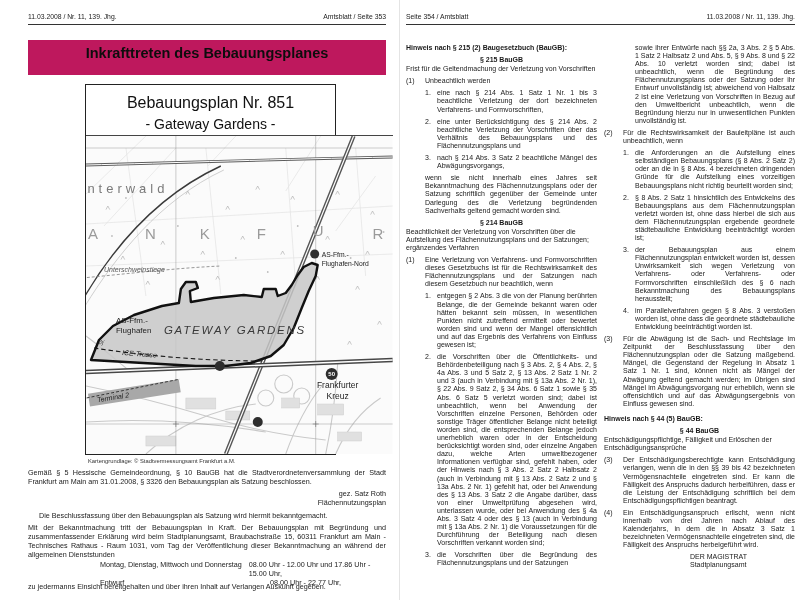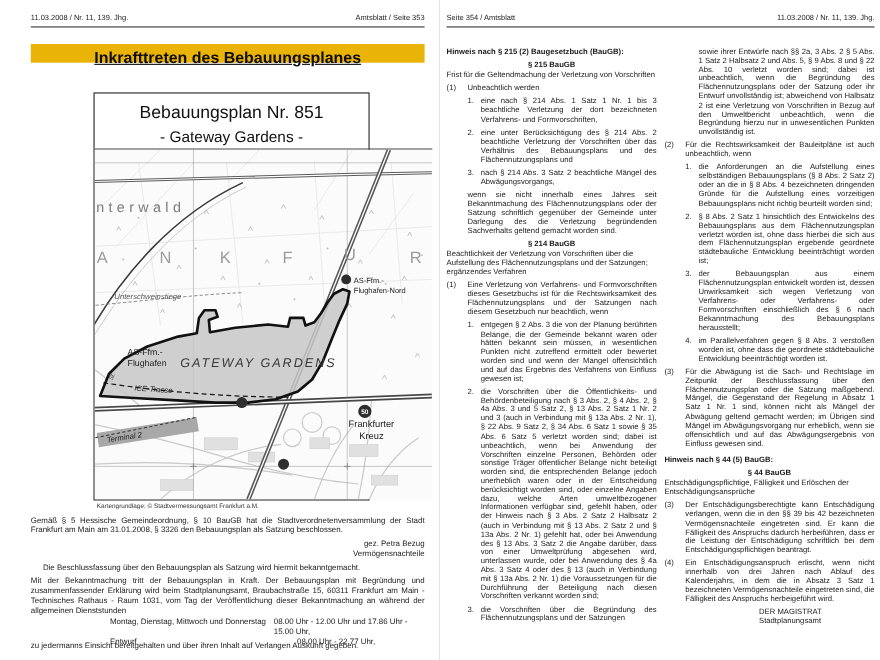--- a/index.html
+++ b/index.html
@@ -5,22 +5,22 @@
   html,body{margin:0;padding:0;background:#ffffff;}
   .canvas{position:relative;width:800px;height:600px;background:#fff;overflow:hidden;
           font-family:"Liberation Sans",sans-serif;color:#1a1a1a;}
   .page{position:absolute;top:0;height:600px;}
   #page-left{left:0;width:400px;}
   #page-right{left:400px;width:400px;}
   .hdr{position:absolute;top:13px;display:flex;justify-content:space-between;
        font-size:6.8px;color:#222;border-bottom:1px solid #333;padding-bottom:4px;}
   #page-left .hdr{left:28px;width:358px;}
   #page-right .hdr{left:6px;width:389px;}
-  .title-bar{position:absolute;top:40px;left:28px;width:358px;height:17px;background:#eab308;
-             text-align:center;font-weight:bold;font-size:14.5px;line-height:27px;color:#0d0d0d;text-decoration:underline;}
+  .title-bar{position:absolute;top:40px;left:28px;width:358px;height:35px;background:#be185d;
+             text-align:center;font-weight:bold;font-size:14.5px;line-height:27px;color:#0d0d0d;}
   
   .map-fig{position:absolute;top:84px;left:85px;width:251px;height:371px;border:1.2px solid #222;background:#fff;box-sizing:border-box;}
   .map-title{text-align:center;margin-top:9px;font-size:16px;color:#111;}
   .map-sub{text-align:center;margin-top:4px;font-size:14px;color:#111;}
   .map-img{position:absolute;left:0;bottom:0;width:306.6px;height:318px;border-top:1px solid #444;display:block;}
   .map-caption{position:absolute;top:458px;left:88px;font-size:5.8px;color:#333;}
   
   .lp{position:absolute;left:28px;width:358px;font-size:7.2px;line-height:9px;text-align:justify;}
   .lp.right{text-align:right;}
   #para-resolution{top:468px;}
@@ -207,22 +207,22 @@
             <path d="M227,288 L233,288 M230,285 L230,291"></path>
         </g>
       </svg>
     </div>
 
     <div class="map-caption">Kartengrundlage: © Stadtvermessungsamt Frankfurt a.M.</div>
 
     <div class="lp" id="para-resolution">Gemäß § 5 Hessische Gemeindeordnung, § 10 BauGB hat die Stadtverordnetenversammlung der Stadt Frankfurt am Main am 31.01.2008, § 3326 den Bebauungsplan als Satzung beschlossen.</div>
 
     <div class="lp right" id="signature">
-      <div>gez. Petra Bezug</div>
-      <div>Vermögensnachteile</div>
+      <div>gez. Satz Roth</div>
+      <div>Flächennutzungsplan</div>
     </div>
 
     <div class="lp" id="para-announce">Die Beschlussfassung über den Bebauungsplan als Satzung wird hiermit bekanntgemacht.</div>
     <div class="lp" id="para-effect">Mit der Bekanntmachung tritt der Bebauungsplan in Kraft. Der Bebauungsplan mit Begründung und zusammenfassender Erklärung wird beim Stadtplanungsamt, Braubachstraße 15, 60311 Frankfurt am Main - Technisches Rathaus - Raum 1031, vom Tag der Veröffentlichung dieser Bekanntmachung an während der allgemeinen Dienststunden</div>
 
     <div class="lp" id="hours">
       <div class="hours-row">
         <span class="hours-days">Montag, Dienstag, Mittwoch und Donnerstag</span>
         <span class="hours-time">08.00 Uhr - 12.00 Uhr und 17.86 Uhr - 15.00 Uhr,</span>
       </div>

